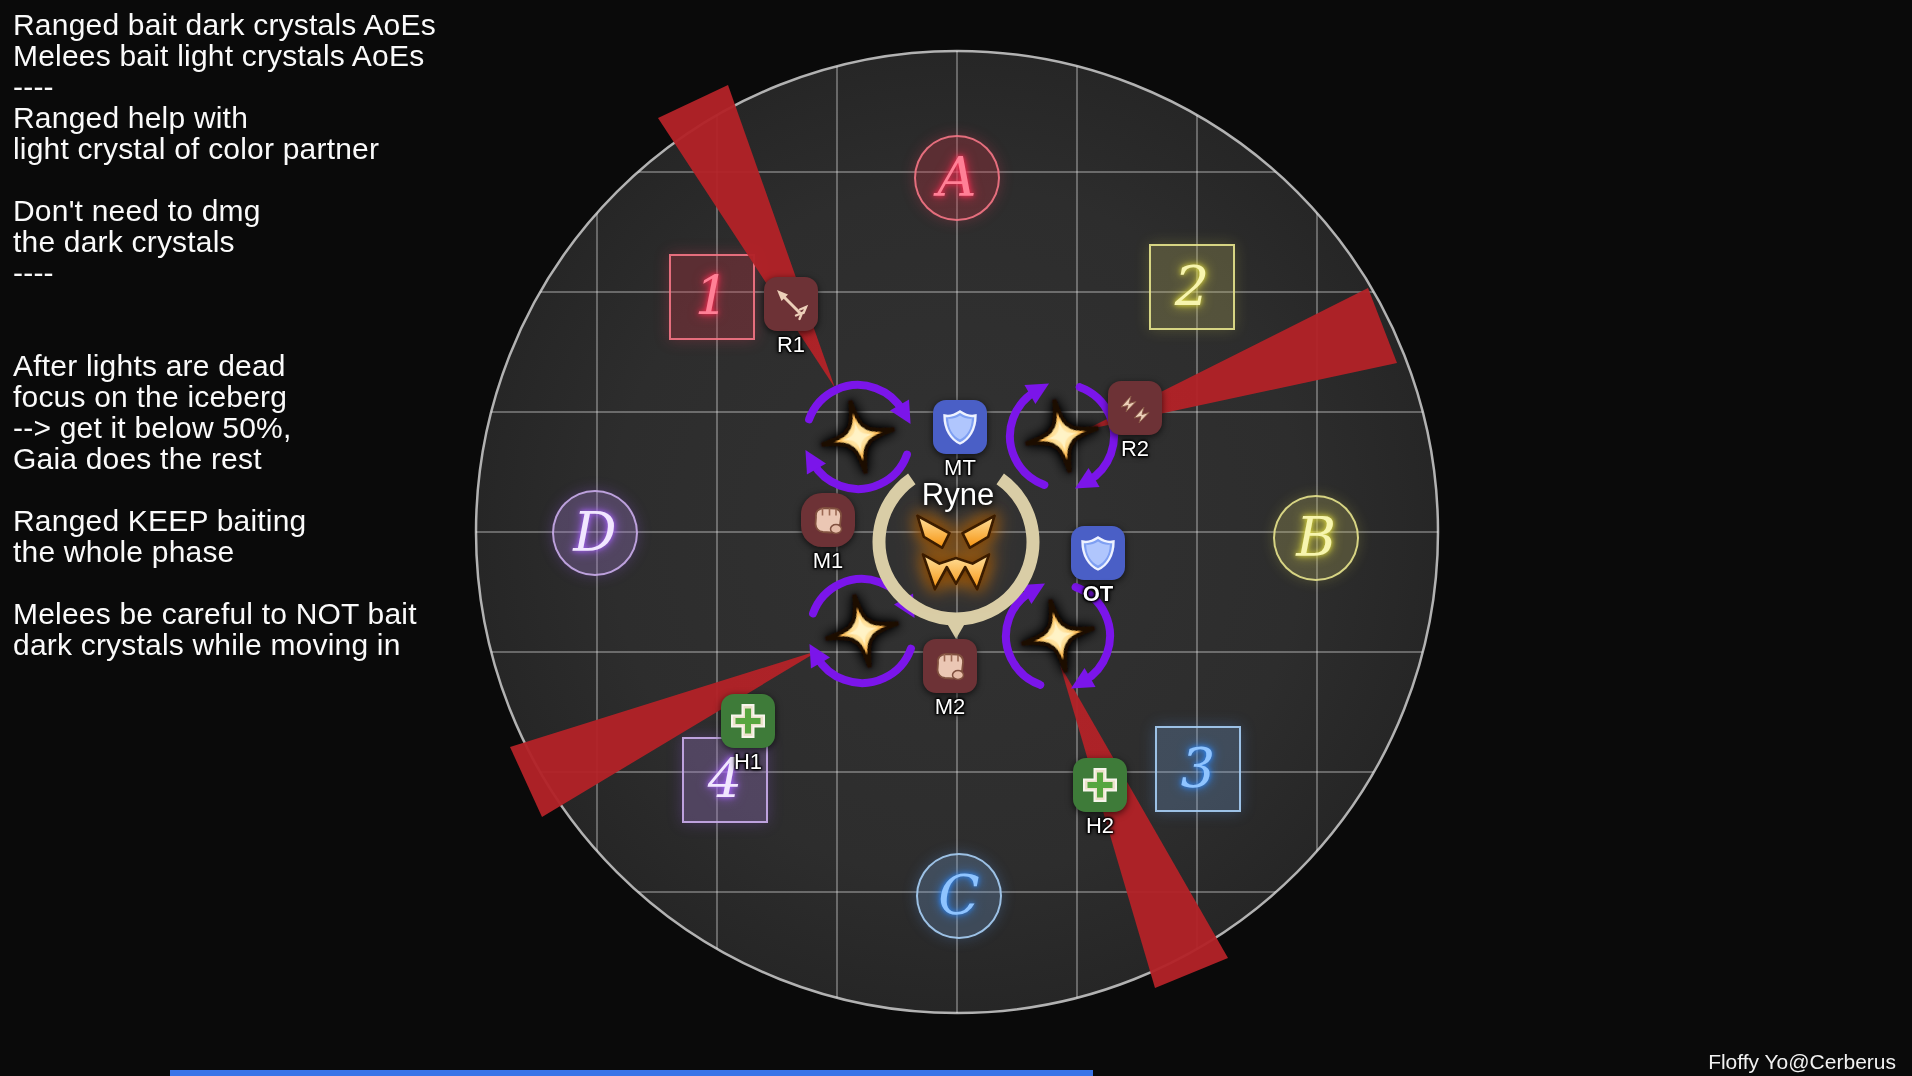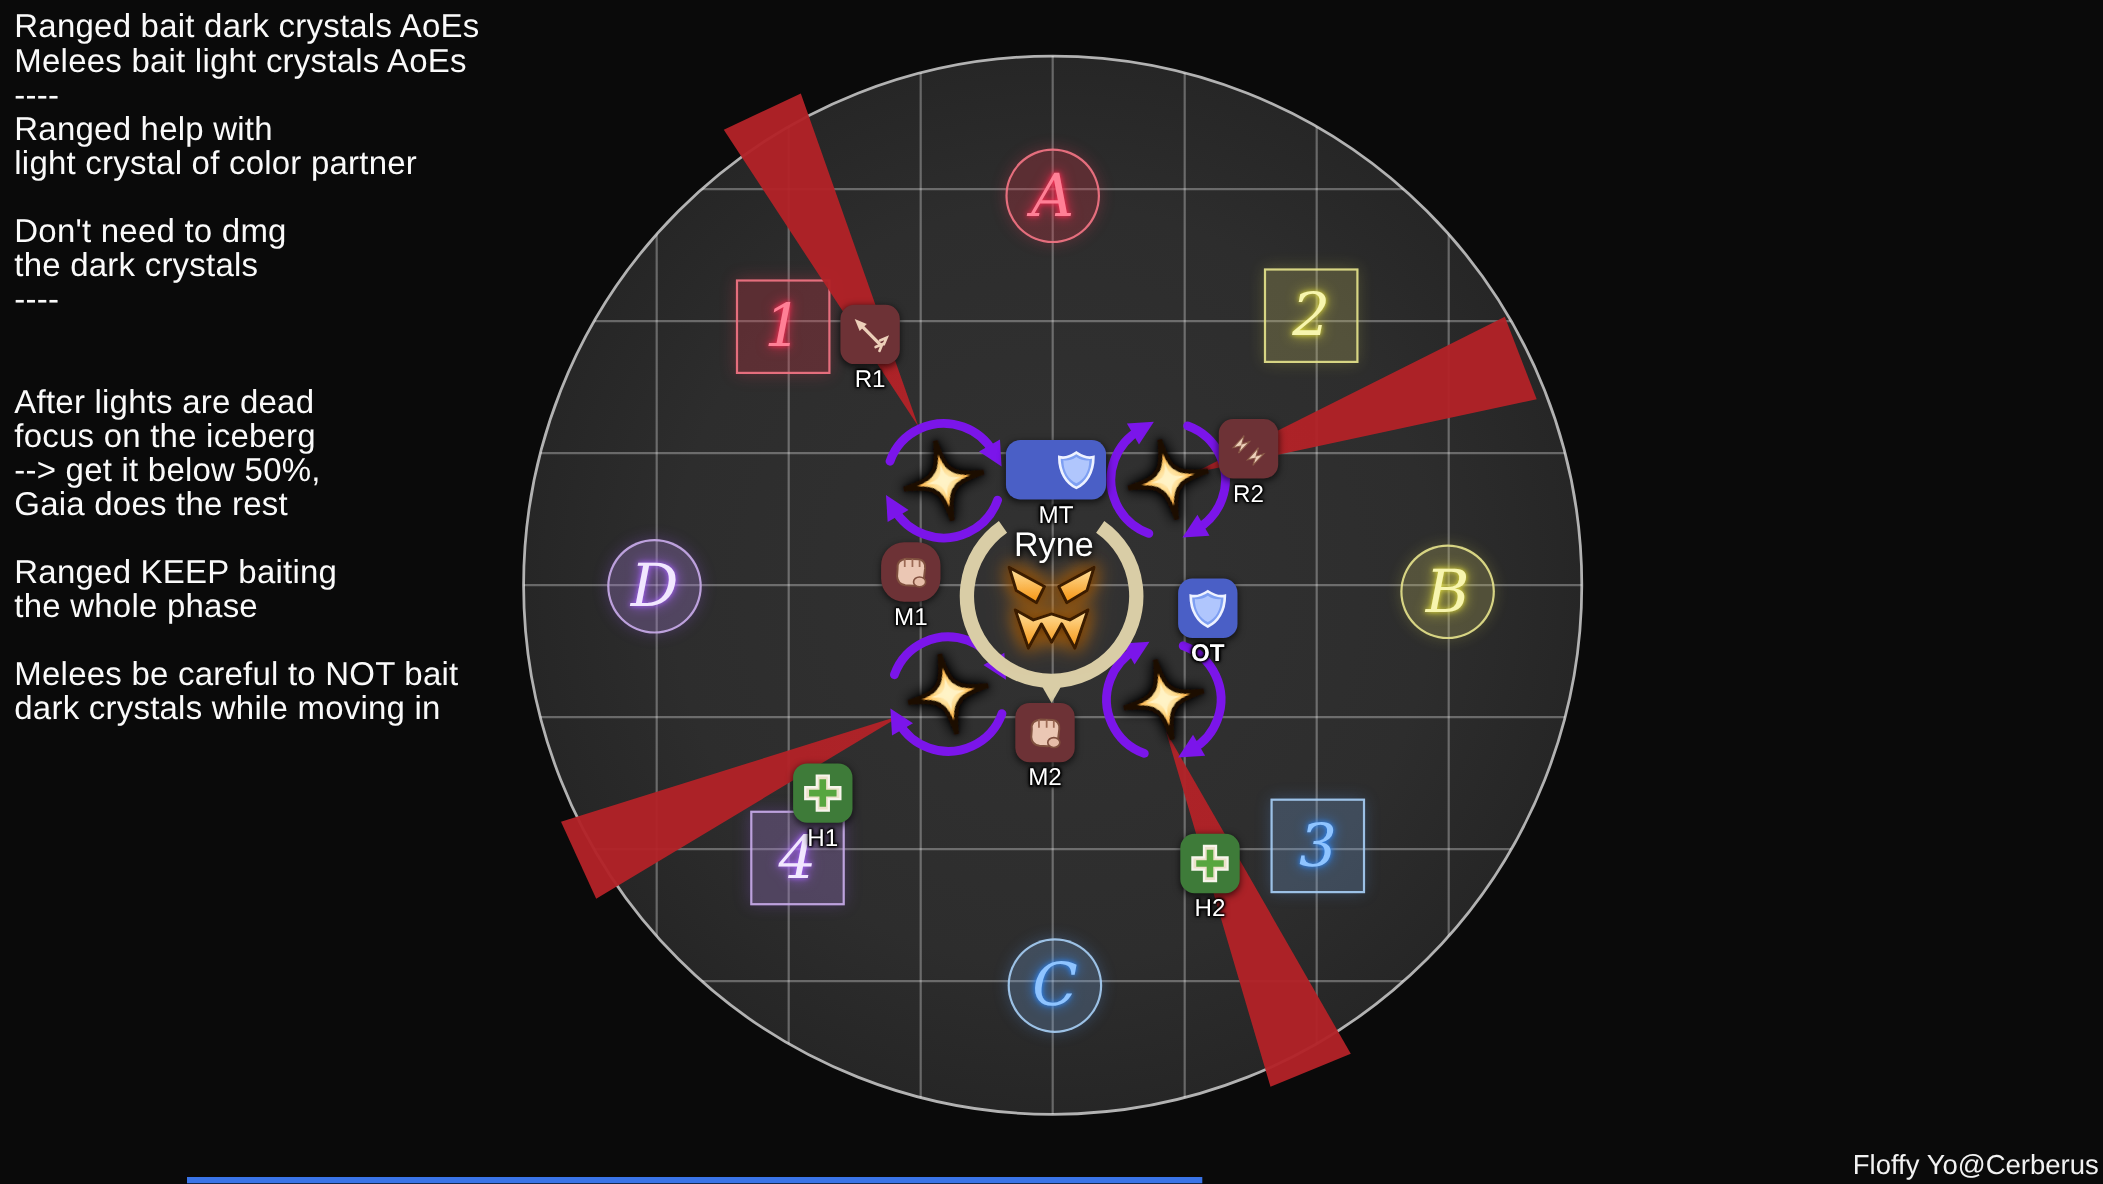--- a/index.html
+++ b/index.html
@@ -5,21 +5,21 @@
   html,body{margin:0;padding:0;background:#0a0a0a;}
   body{position:relative;width:1912px;height:1076px;overflow:hidden;
        font-family:"Liberation Sans",sans-serif;}
 
   
   .notes{position:absolute;left:13px;top:9px;width:560px;
          font-size:30px;line-height:31px;color:#fafafa;
          white-space:pre-line;letter-spacing:.2px;}
 
   
-  .credit{position:absolute;right:4px;bottom:2px;font-size:25px;color:#f2f2f2;}
+  .credit{position:absolute;right:16px;bottom:2px;font-size:21px;color:#f2f2f2;}
 
   
   .progress{position:absolute;left:170px;bottom:0;width:923px;height:6px;
             background:var(--progress,#3a74e8);}
 
   svg.layer{position:absolute;left:0;top:0;}
 
   
   .waymark{position:absolute;width:86px;height:86px;box-sizing:border-box;
            transform:translate(-50%,-50%);display:flex;align-items:center;justify-content:center;
@@ -231,21 +231,21 @@
       <path d="M-36,8 L-23,46 L-10,22 L0,40 L10,22 L23,46 L36,8 L18,18 L0,12 L-18,18 Z"></path>
     </g>
   </g>
 </g>
     </svg>
   </div>
 
 <div class="boss-name">Ryne</div>
 
 <div>
-    <div class="player p-tank" style="left: 960px; top: 427px; padding-left: 37px;">
+    <div class="player p-tank" style="left: 960px; top: 427px;">
       <svg class="ricon" viewBox="-20 -20 40 40">
    <path d="M0,-15.5 C6,-11.5 12,-10.5 15.5,-11.5 C15.5,2.5 9,12.5 0,16.5 C-9,12.5 -15.5,2.5 -15.5,-11.5 C-12,-10.5 -6,-11.5 0,-15.5 Z" fill="#7e9ff2" stroke="#eef2ff" stroke-width="2.4"></path>
    <path d="M0,-11.5 C4.5,-8.5 9,-7.8 11.8,-8.5 C11.8,1.8 7,9.2 0,12.4 C-7,9.2 -11.8,1.8 -11.8,-8.5 C-9,-7.8 -4.5,-8.5 0,-11.5 Z" fill="#b9ccff" opacity="0.85"></path>
       </svg>
       <div class="plabel">MT</div>
     </div>
     <div class="player p-tank" style="left: 1098px; top: 553px; font-weight: bold;">
       <svg class="ricon" viewBox="-20 -20 40 40">
    <path d="M0,-15.5 C6,-11.5 12,-10.5 15.5,-11.5 C15.5,2.5 9,12.5 0,16.5 C-9,12.5 -15.5,2.5 -15.5,-11.5 C-12,-10.5 -6,-11.5 0,-15.5 Z" fill="#7e9ff2" stroke="#eef2ff" stroke-width="2.4"></path>
    <path d="M0,-11.5 C4.5,-8.5 9,-7.8 11.8,-8.5 C11.8,1.8 7,9.2 0,12.4 C-7,9.2 -11.8,1.8 -11.8,-8.5 C-9,-7.8 -4.5,-8.5 0,-11.5 Z" fill="#b9ccff" opacity="0.85"></path>

